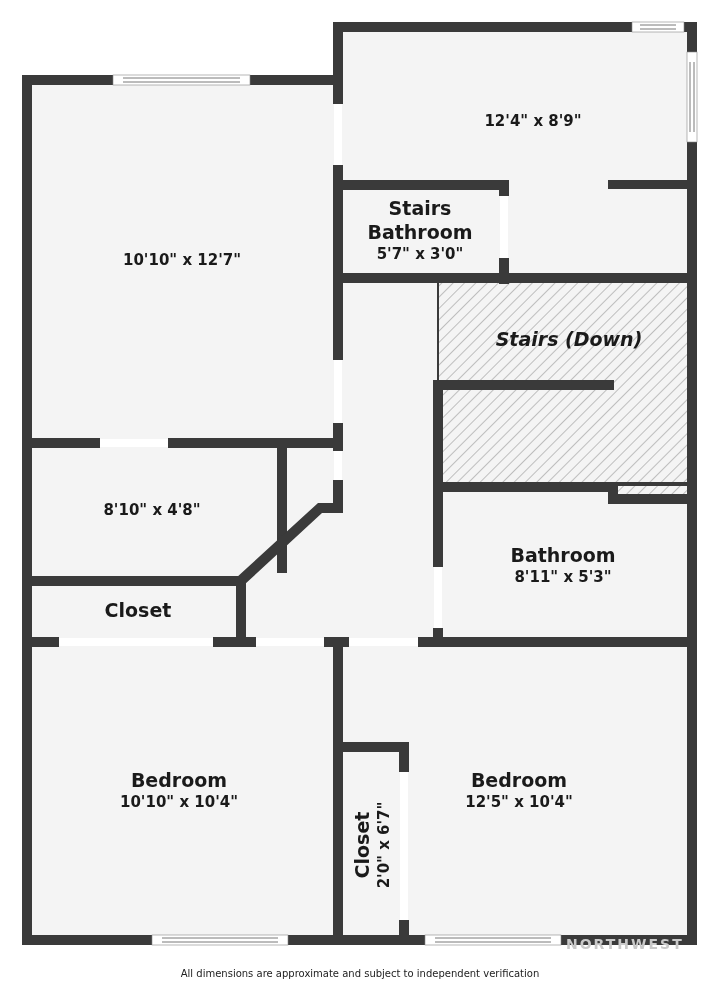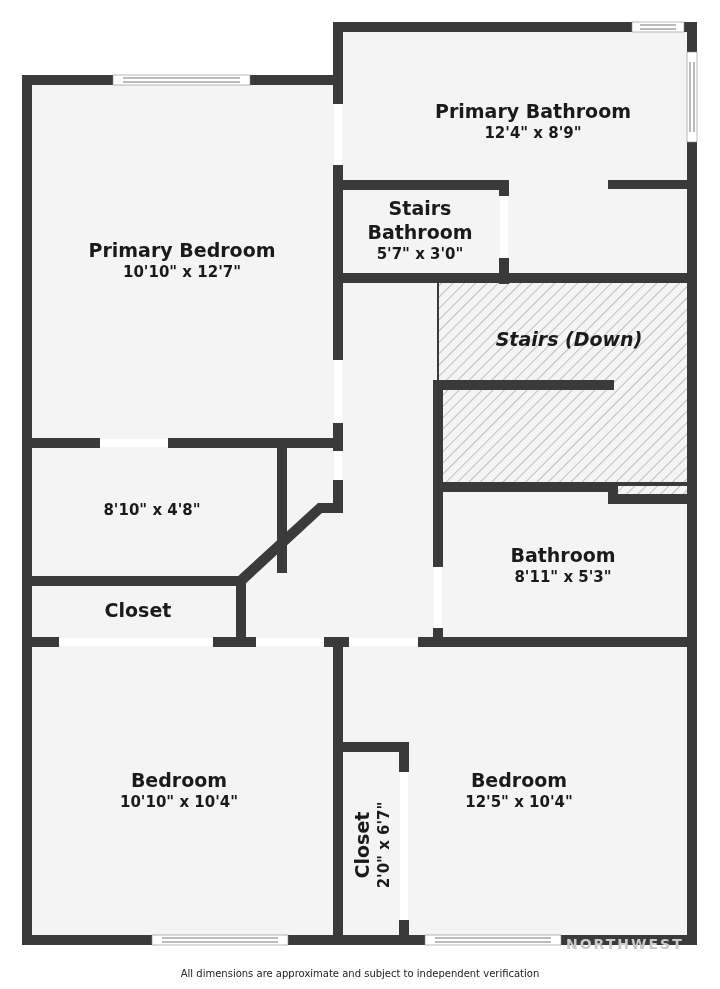--- a/index.html
+++ b/index.html
@@ -128,26 +128,24 @@
     </g>
     <g>
       <rect x="425" y="935" width="136" height="10" fill="#ffffff" stroke="#888" stroke-width="0.6"></rect>
       <line x1="435" y1="938" x2="551" y2="938" stroke="#555" stroke-width="0.8"></line>
       <line x1="435" y1="942" x2="551" y2="942" stroke="#555" stroke-width="0.8"></line>
     </g>
   </g>
 </svg>
 
 <div class="room-label" style="left:182px; top:260px;">
-  <span class="room-name">Primary Bedroom</span>
   <span class="room-dim">10'10" x 12'7"</span>
 </div>
 
 <div class="room-label" style="left:533px; top:121px;">
-  <span class="room-name">Primary Bathroom</span>
   <span class="room-dim">12'4" x 8'9"</span>
 </div>
 
 <div class="room-label" style="left:420px; top:230px;">
   <span class="room-name">Stairs</span>
   <span class="room-name">Bathroom</span>
   <span class="room-dim">5'7" x 3'0"</span>
 </div>
 
 <div class="room-label" style="left:569px; top:339px;font-style:italic;">

